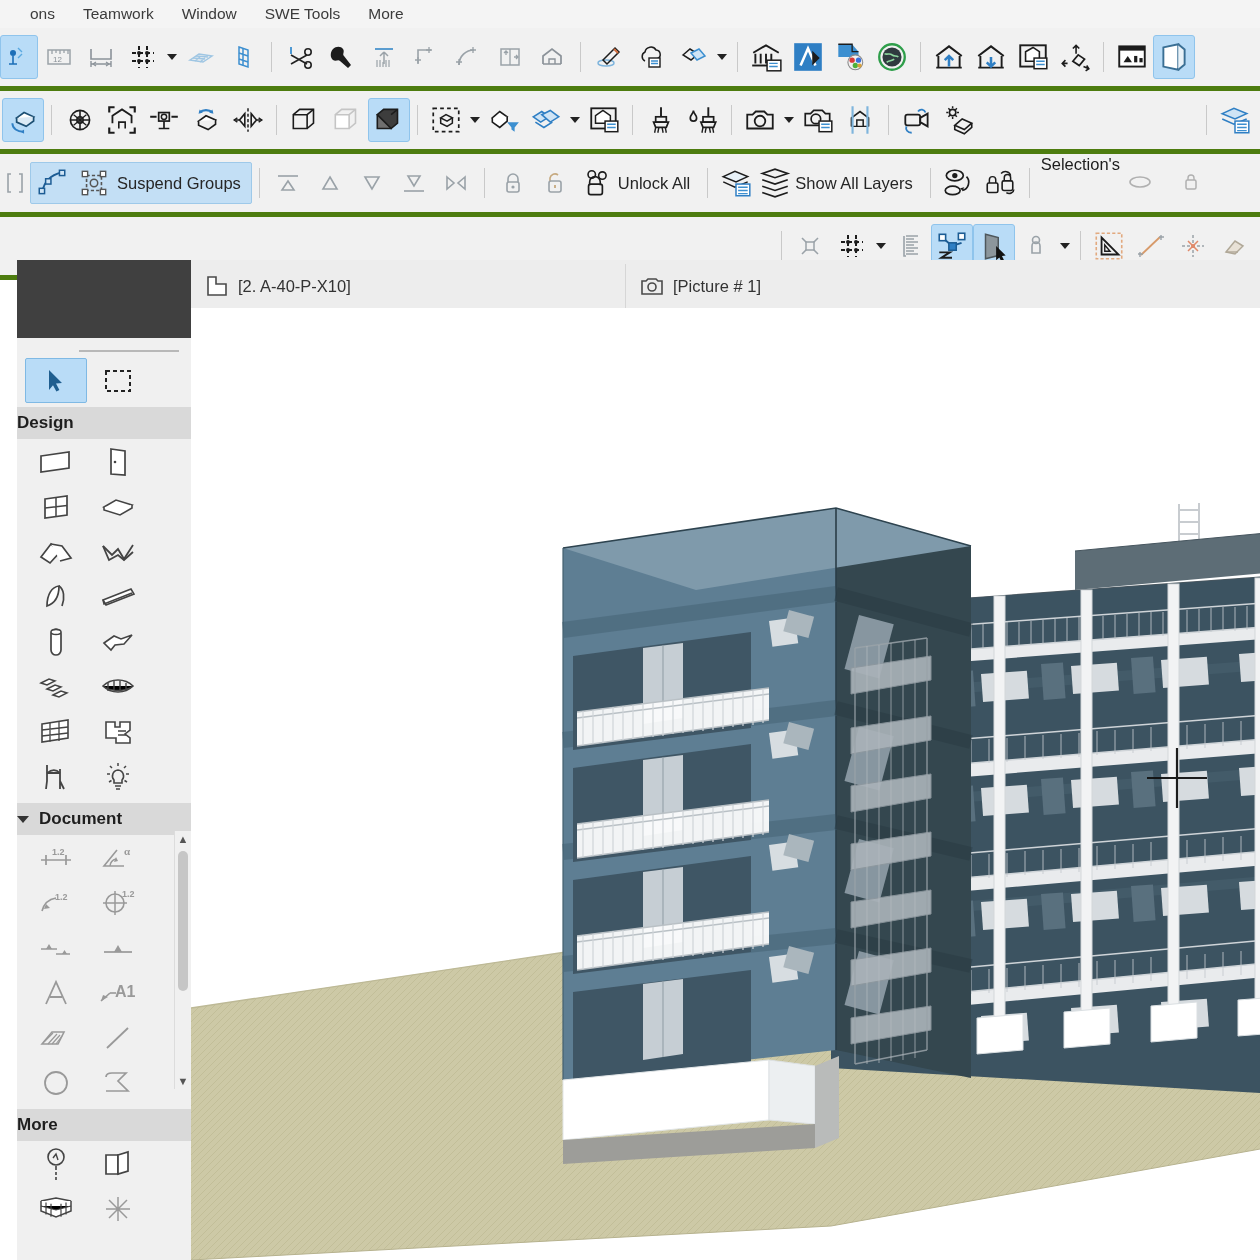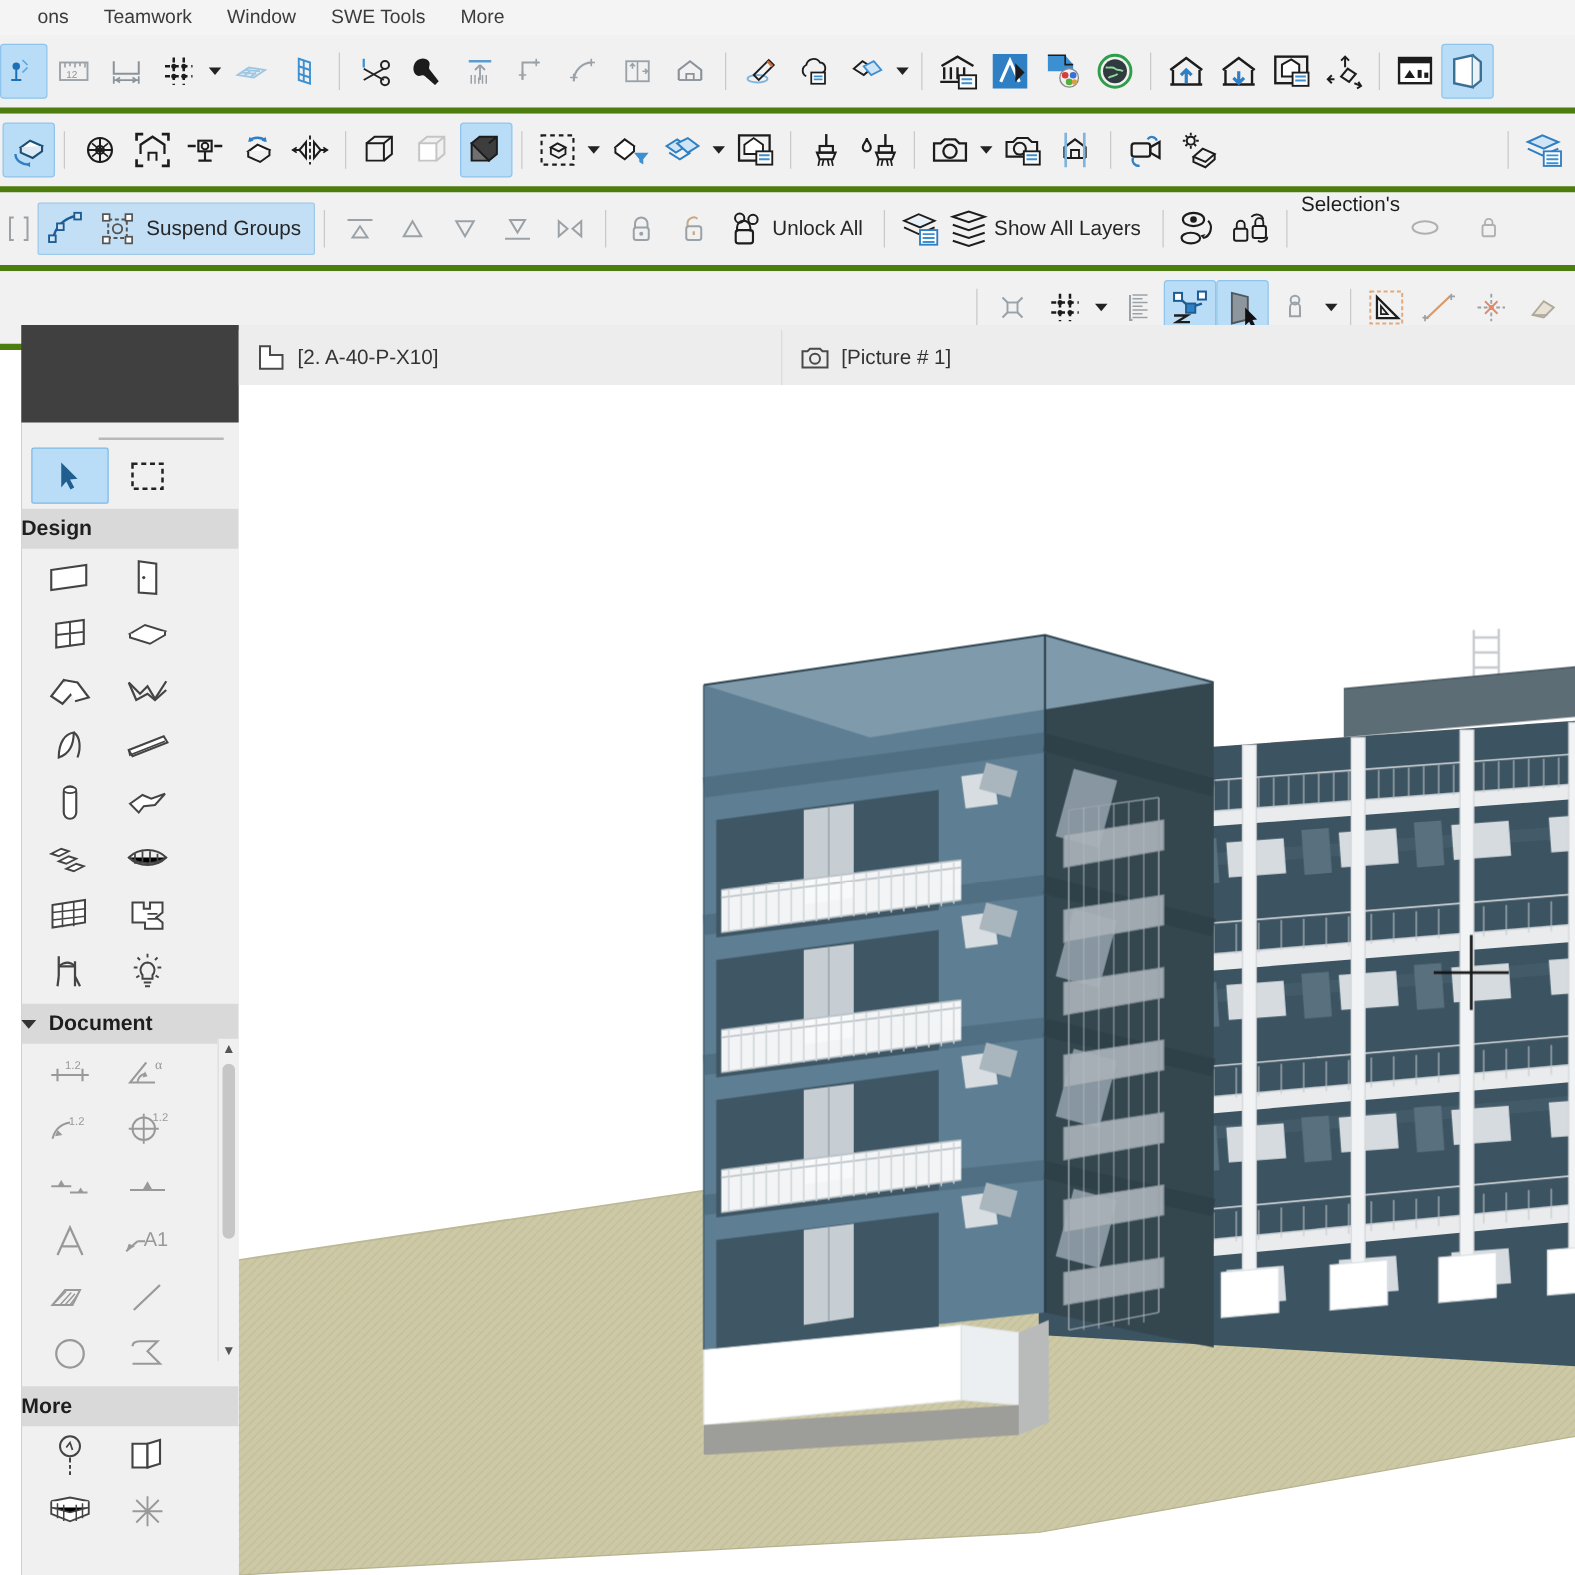--- a/index.html
+++ b/index.html
@@ -62,21 +62,21 @@
 
   
   .toolbox{
     position:absolute;left:0;top:78px;width:174px;height:922px;
     background:#f0f0f0;border-right:1px solid #d8d8d8;overflow:hidden;
   }
   .tbx-top-line{width:100px;height:2px;background:#b8b8b8;margin:12px auto 6px 62px;}
   .tbx-grid{display:flex;flex-wrap:wrap;padding:0 0 0 8px;}
   .tbx-cell{
     width:62px;height:45px;display:flex;align-items:center;justify-content:center;
-    cursor:default;border-radius:2px;
+    cursor:default;border-radius:2px;font-weight:bold;
   }
   .tbx-cell.sel{background:#b9dcf7;border:1px solid #7fb9e4;box-sizing:border-box;}
   .tbx-head{
     background:#d9d9d9;height:32px;display:flex;align-items:center;
     font-size:17px;font-weight:bold;color:#1e1e1e;
     margin-top:4px;
   }
   .tbx-head .tri{
     width:0;height:0;border-left:6px solid transparent;border-right:6px solid transparent;
     border-top:7px solid #333;margin-right:10px;

